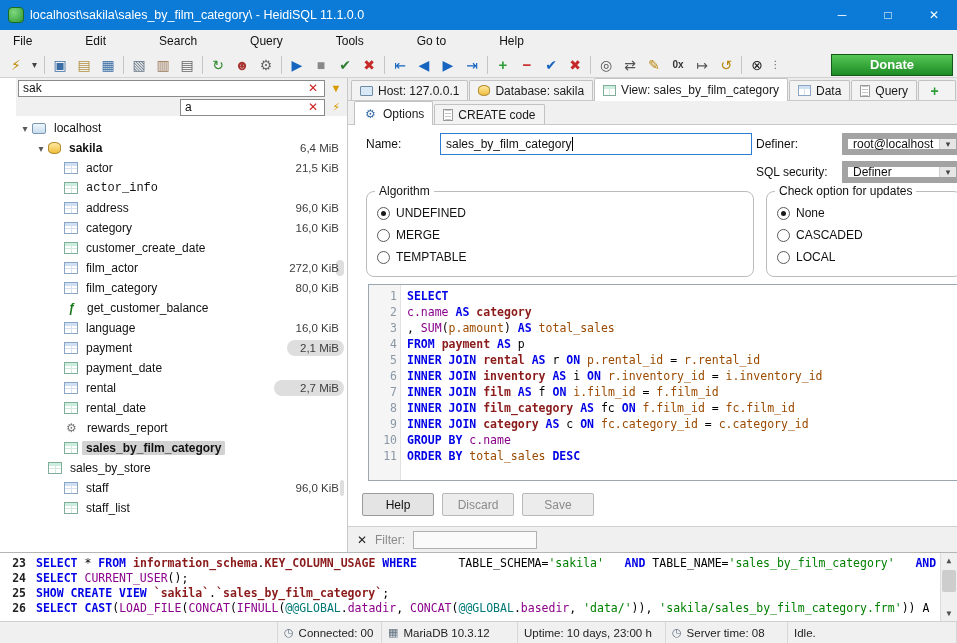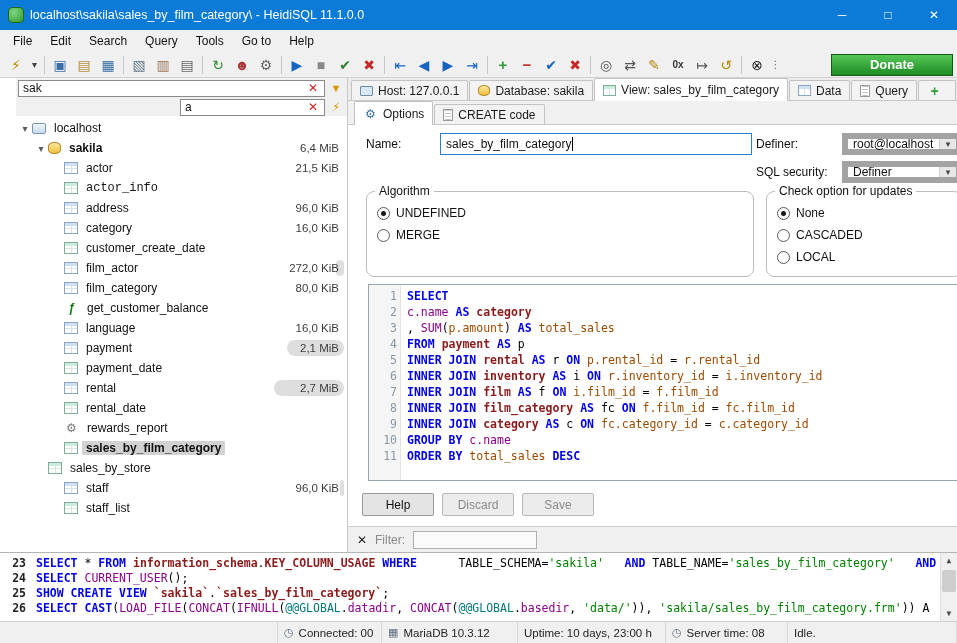--- a/index.html
+++ b/index.html
@@ -16,21 +16,21 @@
     background:var(--titlebar,#0b7bd7); display:flex; align-items:center; color:#fff; }
   .app-icon { width:16px; height:16px; margin:0 6px 0 8px; border-radius:4px;
     background:radial-gradient(circle at 35% 30%, #7fd77f, #2f9a34); border:1px solid #1d6b21; flex:none; }
   .title-text { font-size:12.5px; white-space:nowrap; overflow:hidden; }
   .win-controls { margin-left:auto; display:flex; height:30px; }
   .win-btn { width:46px; height:30px; display:flex; align-items:center; justify-content:center;
     font-size:12px; color:#fff; }
 
   
   .menubar { position:absolute; top:30px; left:0; right:0; height:22px; background:#f0f0f0;
-    display:flex; align-items:center; padding-left:4px; }
+    display:flex; align-items:center; padding-left:4px;gap:35px; }
   .menu-item { padding:3px 9px; color:#111; }
 
   
   .toolbar { position:absolute; top:52px; left:0; right:0; height:26px; background:#f0f0f0;
     border-bottom:1px solid #d2d2d2; display:flex; align-items:center; padding:0 4px; }
   .tb-icons { display:flex; align-items:center; height:100%; overflow:hidden; flex:1; }
   .tb-btn { width:24px; height:22px; display:flex; align-items:center; justify-content:center;
     font-size:14px; border-radius:2px; flex:none; }
   .tb-btn.narrow { width:13px; font-size:10px; }
   .tb-btn.small { font-size:10px; font-weight:bold; }
@@ -463,20 +463,24 @@
       <div class="groupbox alg algo-group">
           <span class="gb-title">Algorithm</span>
           <div class="radio checked">
             <span class="dot"></span>
             <span class="radio-label">UNDEFINED</span>
           </div>
           <div class="radio">
             <span class="dot"></span>
             <span class="radio-label">MERGE</span>
           </div>
+          <div class="radio">
+            <span class="dot"></span>
+            <span class="radio-label">TEMPTABLE</span>
+          </div>
         </div>
       <div class="groupbox check-group">
           <span class="gb-title">Check option for updates</span>
           <div class="radio checked">
             <span class="dot"></span>
             <span class="radio-label">None</span>
           </div>
           <div class="radio">
             <span class="dot"></span>
             <span class="radio-label">CASCADED</span>

